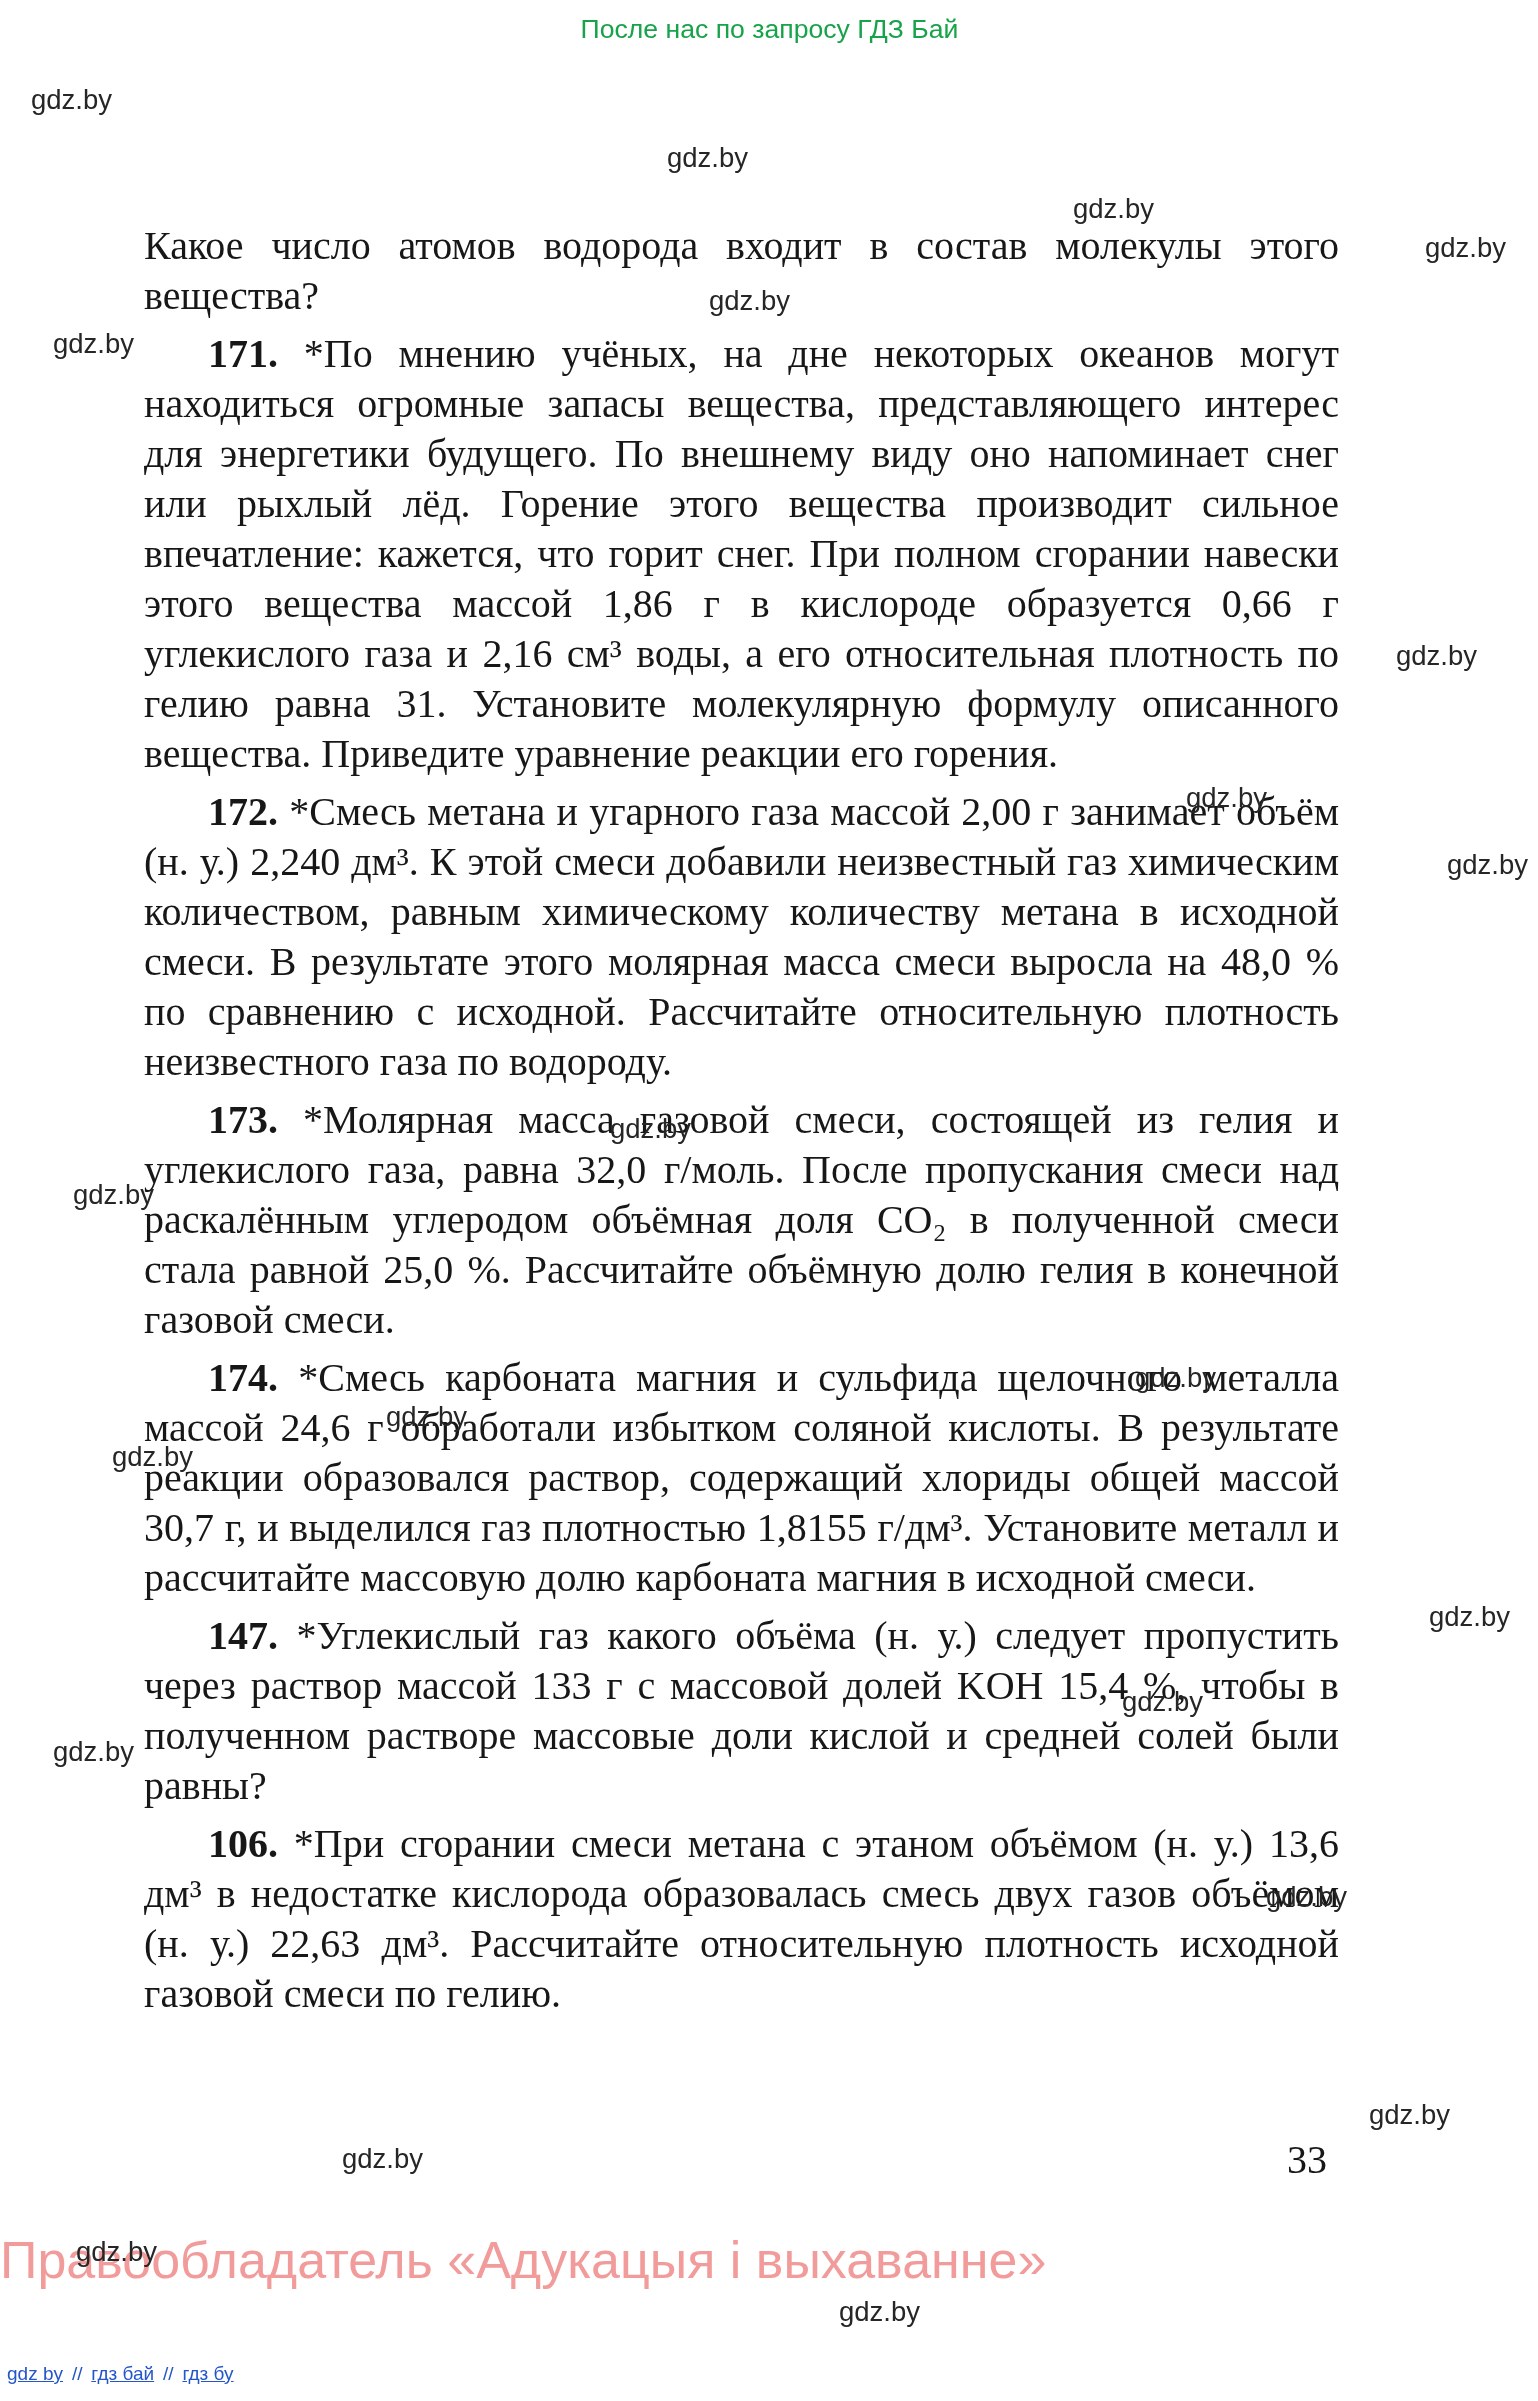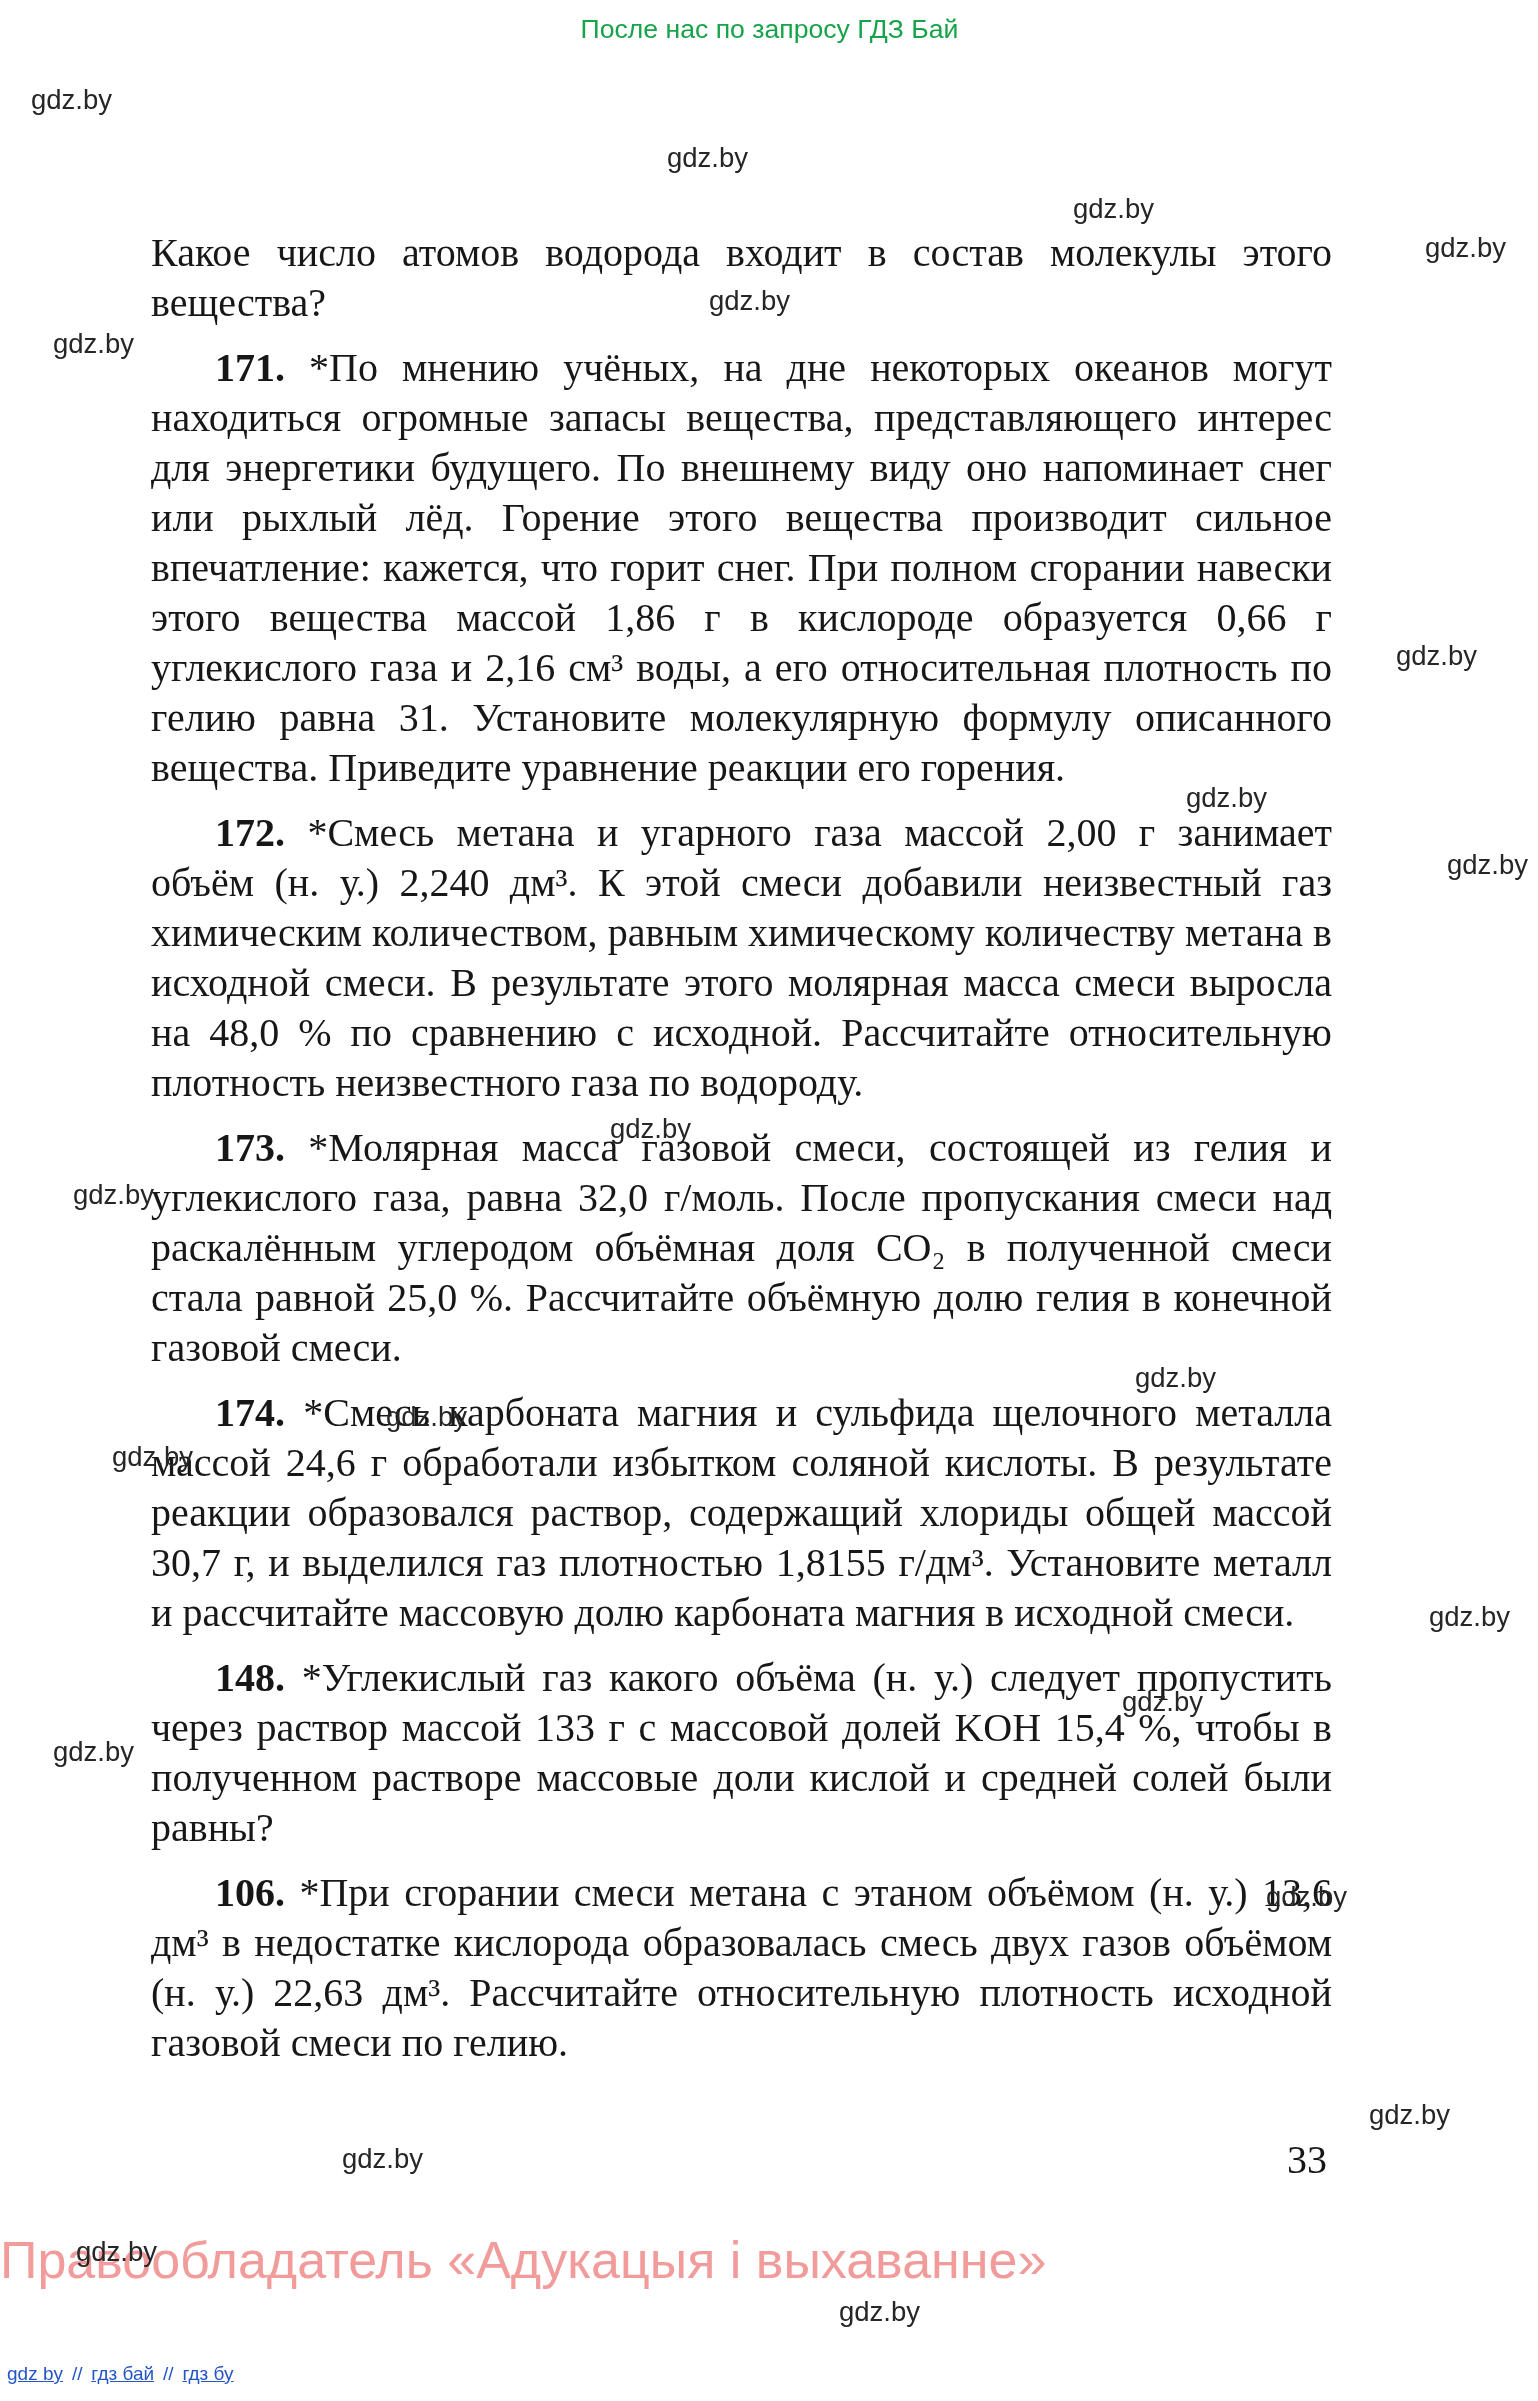--- a/index.html
+++ b/index.html
@@ -7,21 +7,21 @@
     --copyright-pink:#f29b9b;
     --link-blue:#2456c9;
     --text-color:#171717;
     --paper:#ffffff;
   }
   *{margin:0;padding:0;box-sizing:border-box;}
   html,body{width:1539px;height:2401px;}
   body{background:var(--paper);font-family:"Liberation Serif",serif;color:var(--text-color);position:relative;overflow:hidden;}
   .promo{position:absolute;top:14px;left:0;width:100%;text-align:center;font-family:"Liberation Sans",sans-serif;font-size:26.6px;color:var(--promo-green);}
   .content{position:absolute;left:136px;top:213px;width:1211px;font-size:40px;line-height:50px;text-align:justify;}
-  .content p{margin:15px;}
+  .content p{margin:8px;}
   .problem{text-indent:64px;}
   .num{font-weight:700;}
   .page-number{position:absolute;left:1287px;top:2136px;font-size:40px;}
   .copyright{position:absolute;top:2230px;left:0;width:100%;font-family:"Liberation Sans",sans-serif;font-size:52px;color:var(--copyright-pink);}
   .bottom-links{position:absolute;top:2363px;left:7px;width:100%;text-align:left;font-family:"Liberation Sans",sans-serif;font-size:19px;color:var(--link-blue);}
   .bottom-links a{color:var(--link-blue);text-decoration:underline;cursor:pointer;}
   .sep{margin:0 8.9px;}
   .wm{position:absolute;font-family:"Liberation Sans",sans-serif;font-size:27.5px;color:#262626;white-space:nowrap;text-align:center;}
 </style>
 </head>
@@ -33,21 +33,21 @@
   <p>Какое число атомов водорода входит в состав молекулы этого вещества?</p>
 
   <p class="problem"><b class="num">171.</b> <span>*По мнению учёных, на дне некоторых океанов могут находиться огромные запасы вещества, представляющего интерес для энергетики будущего. По внешнему виду оно напоминает снег или рыхлый лёд. Горение этого вещества производит сильное впечатление: кажется, что горит снег. При полном сгорании навески этого вещества массой 1,86 г в кислороде образуется 0,66 г углекислого газа и 2,16 см³ воды, а его относительная плотность по гелию равна 31. Установите молекулярную формулу описанного вещества. Приведите уравнение реакции его горения.</span></p>
 
   <p class="problem"><b class="num">172.</b> <span>*Смесь метана и угарного газа массой 2,00 г занимает объём (н. у.) 2,240 дм³. К этой смеси добавили неизвестный газ химическим количеством, равным химическому количеству метана в исходной смеси. В результате этого молярная масса смеси выросла на 48,0 % по сравнению с исходной. Рассчитайте относительную плотность неизвестного газа по водороду.</span></p>
 
   <p class="problem"><b class="num">173.</b> <span>*Молярная масса газовой смеси, состоящей из гелия и углекислого газа, равна 32,0 г/моль. После пропускания смеси над раскалённым углеродом объёмная доля CO₂ в полученной смеси стала равной 25,0 %. Рассчитайте объёмную долю гелия в конечной газовой смеси.</span></p>
 
   <p class="problem"><b class="num">174.</b> <span>*Смесь карбоната магния и сульфида щелочного металла массой 24,6 г обработали избытком соляной кислоты. В результате реакции образовался раствор, содержащий хлориды общей массой 30,7 г, и выделился газ плотностью 1,8155 г/дм³. Установите металл и рассчитайте массовую долю карбоната магния в исходной смеси.</span></p>
 
-  <p class="problem"><b class="num">148.</b> <span>*Углекислый газ какого объёма (н. у.) следует пропустить через раствор массой 133 г с массовой долей KOH 15,4 %, чтобы в полученном растворе массовые доли кислой и средней солей были равны?</span></p>
+  <p class="problem"><b class="num">147.</b> <span>*Углекислый газ какого объёма (н. у.) следует пропустить через раствор массой 133 г с массовой долей KOH 15,4 %, чтобы в полученном растворе массовые доли кислой и средней солей были равны?</span></p>
 
   <p class="problem"><b class="num">106.</b> <span>*При сгорании смеси метана с этаном объёмом (н. у.) 13,6 дм³ в недостатке кислорода образовалась смесь двух газов объёмом (н. у.) 22,63 дм³. Рассчитайте относительную плотность исходной газовой смеси по гелию.</span></p>
 </div>
 
 <div class="page-number">33</div>
 
 <div class="copyright">Правообладатель «Адукацыя і выхаванне»</div>
 
 <div class="bottom-links"><a>gdz by</a><span class="sep">//</span><a>гдз бай</a><span class="sep">//</span><a>гдз бу</a></div>
 

